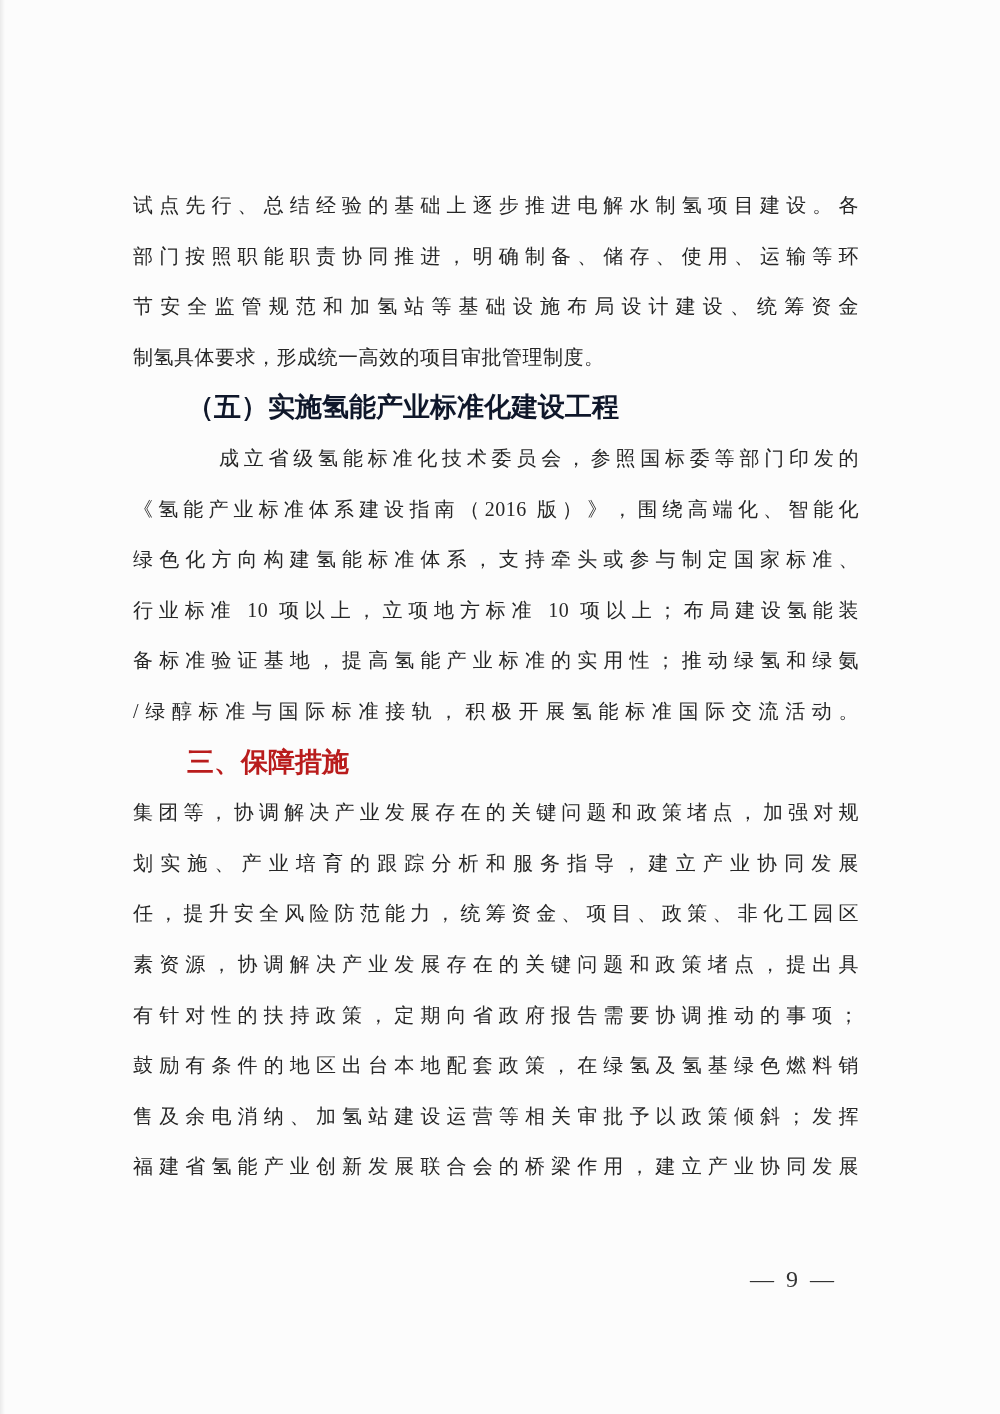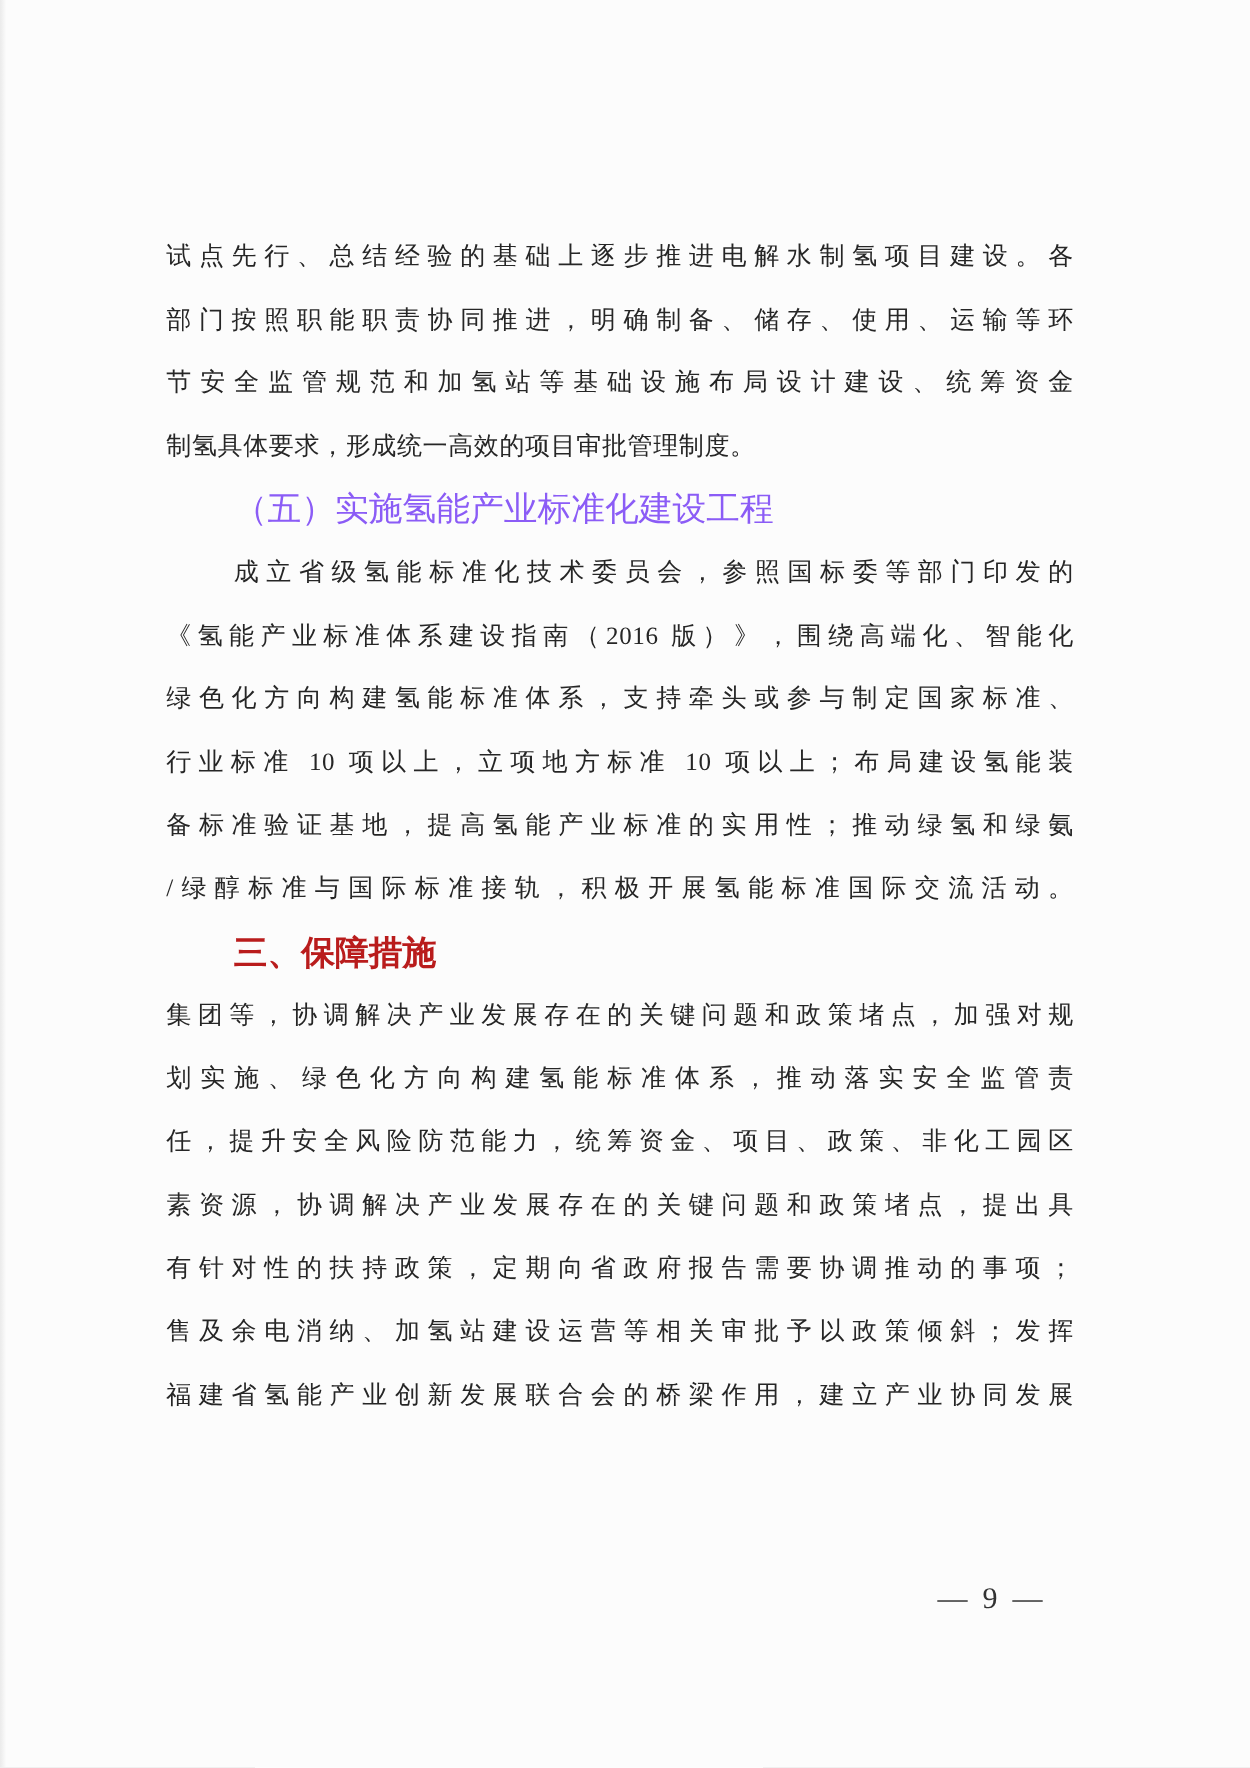--- a/index.html
+++ b/index.html
@@ -36,29 +36,29 @@
     height: 50.6px;
     line-height: 50.6px;
     font-size: 20px;
     letter-spacing: 0.5px;
     text-align: justify;
     text-justify: inter-character;
     white-space: normal;
   }
   .stretch { text-align-last: justify; }
   .lastline { text-align-last: left; }
-  .indent { text-indent: 54px; }
+  .indent { text-indent: 54px; margin-left: 32px; }
   .heading-kai {
     height: 50.6px;
     line-height: 50.6px;
     font-size: 27px;
-    font-weight: normal;
+    font-weight: bold;
     padding-left: 54px;
     font-family: "Liberation Serif", serif;
-    color: #8b5cf6;
+    color: #0f172a;
   }
   .heading-hei {
     height: 50.6px;
     line-height: 50.6px;
     font-size: 27px;
     font-weight: bold;
     padding-left: 54px;
     font-family: "Liberation Sans", sans-serif;
     color: #b91c1c;
   }
@@ -93,24 +93,25 @@
       <div class="line stretch">绿色化方向构建氢能标准体系，支持牵头或参与制定国家标准、</div>
       <div class="line stretch">行业标准 10 项以上，立项地方标准 10 项以上；布局建设氢能装</div>
       <div class="line stretch">备标准验证基地，提高氢能产业标准的实用性；推动绿氢和绿氨</div>
       <div class="line stretch">/绿醇标准与国际标准接轨，积极开展氢能标准国际交流活动。</div>
     </div>
 
     <div class="heading-hei">三、保障措施</div>
 
     <div>
       <div class="line stretch">集团等，协调解决产业发展存在的关键问题和政策堵点，加强对规</div>
-      <div class="line stretch">划实施、绿色化方向构建氢能标准体系，推动落实安全监管责</div>
+      <div class="line stretch">划实施、产业培育的跟踪分析和服务指导，建立产业协同发展</div>
       <div class="line stretch">任，提升安全风险防范能力，统筹资金、项目、政策、非化工园区</div>
       <div class="line stretch">素资源，协调解决产业发展存在的关键问题和政策堵点，提出具</div>
       <div class="line stretch">有针对性的扶持政策，定期向省政府报告需要协调推动的事项；</div>
+      <div class="line stretch">鼓励有条件的地区出台本地配套政策，在绿氢及氢基绿色燃料销</div>
       <div class="line stretch">售及余电消纳、加氢站建设运营等相关审批予以政策倾斜；发挥</div>
       <div class="line stretch">福建省氢能产业创新发展联合会的桥梁作用，建立产业协同发展</div>
     </div>
 
   </div>
 
   <div class="footer-pagenum">— 9 —</div>
 </div>
 
 </body></html>

